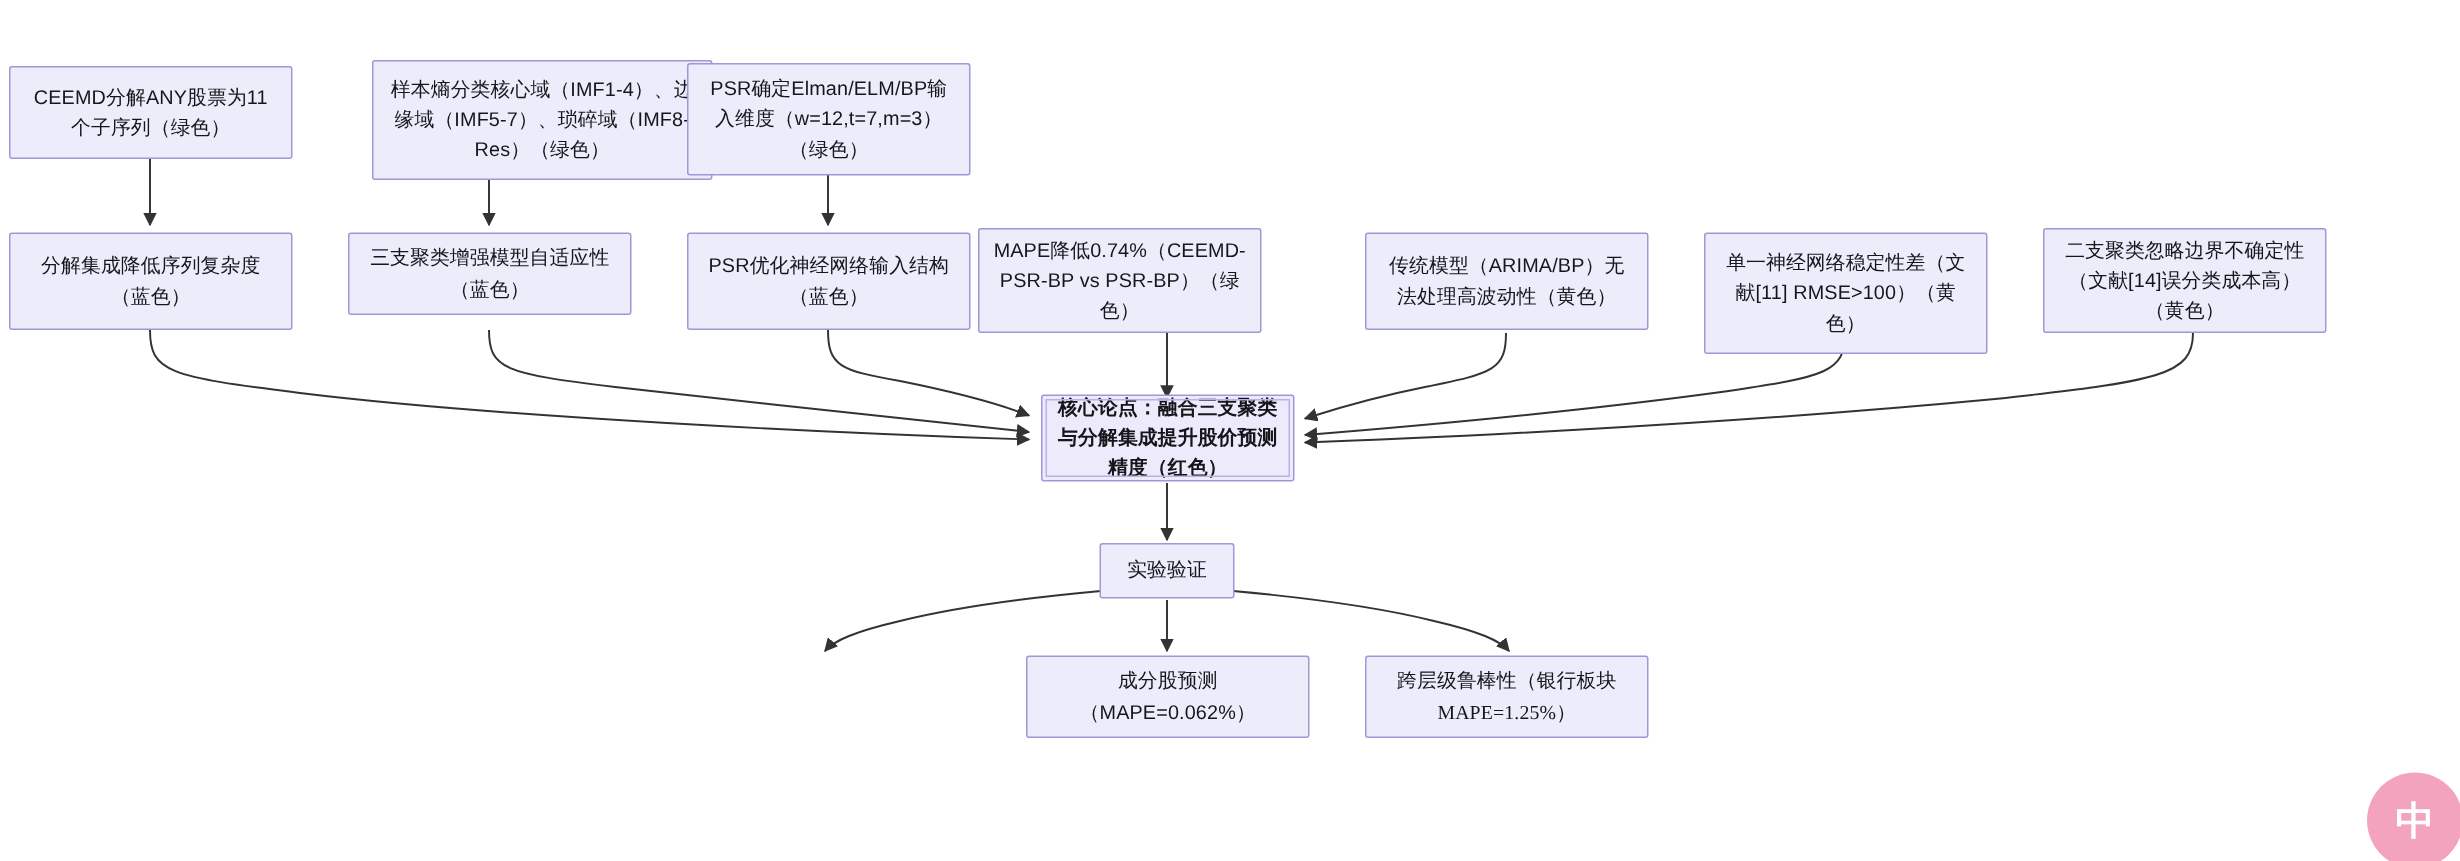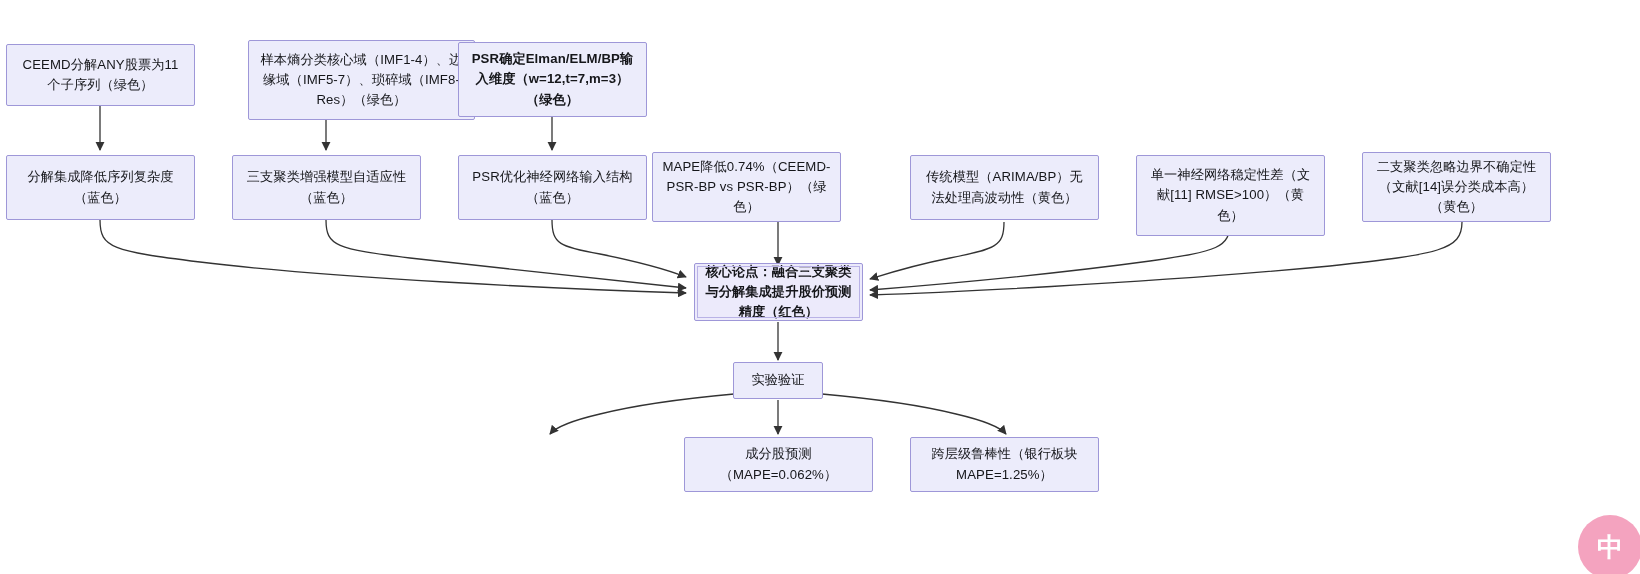--- a/index.html
+++ b/index.html
@@ -101,29 +101,29 @@
   </svg>
 
   <div class="node" style="left:6px; top:44px; width:189px; height:62px;">
     <span>CEEMD分解ANY股票为11个子序列（绿色）</span>
   </div>
 
   <div class="node" style="left:232px; top:40px; width:227px; height:80px;margin-left:16px;">
     <span>样本熵分类核心域（IMF1-4）、边缘域（IMF5-7）、琐碎域（IMF8-Res）（绿色）</span>
   </div>
 
-  <div class="node" style="left:458px; top:42px; width:189px; height:75px;font-weight:bold;">
+  <div class="node" style="left:458px; top:42px; width:189px; height:75px;">
     <span>PSR确定Elman/ELM/BP输入维度（w=12,t=7,m=3）（绿色）</span>
   </div>
 
   <div class="node" style="left:6px; top:155px; width:189px; height:65px;">
     <span>分解集成降低序列复杂度（蓝色）</span>
   </div>
 
-  <div class="node" style="left:232px; top:155px; width:189px; height:65px;">
+  <div class="node" style="left:232px; top:155px; width:189px; height:55px;">
     <span>三支聚类增强模型自适应性（蓝色）</span>
   </div>
 
   <div class="node" style="left:458px; top:155px; width:189px; height:65px;">
     <span>PSR优化神经网络输入结构（蓝色）</span>
   </div>
 
   <div class="node" style="left:652px; top:152px; width:189px; height:70px;">
     <span>MAPE降低0.74%（CEEMD-PSR-BP vs PSR-BP）（绿色）</span>
   </div>
@@ -146,21 +146,21 @@
 
   <div class="node" style="left:733px; top:362px; width:90px; height:37px;">
     <span>实验验证</span>
   </div>
 
 
   <div class="node" style="left:684px; top:437px; width:189px; height:55px;">
     <span>成分股预测（MAPE=0.062%）</span>
   </div>
 
-  <div class="node" style="left:910px; top:437px; width:189px; height:55px;">
+  <div class="node" style="left:910px; top:437px; width:189px; height:55px;font-family:Liberation Serif, serif;">
     <span>跨层级鲁棒性（银行板块 MAPE=1.25%）</span>
   </div>
 
   <div class="watermark" style="left:1578px; top:515px;">
     <span>中</span>
   </div>
 
 </div>
 
 </body></html>

